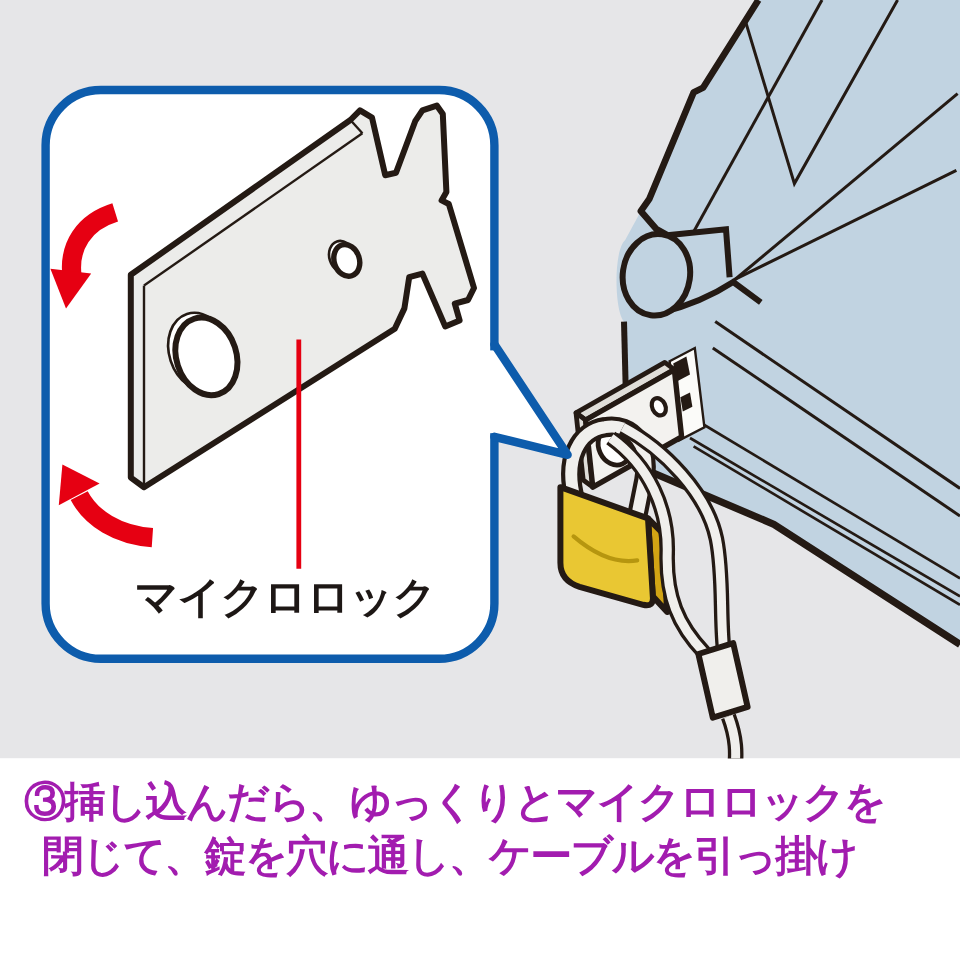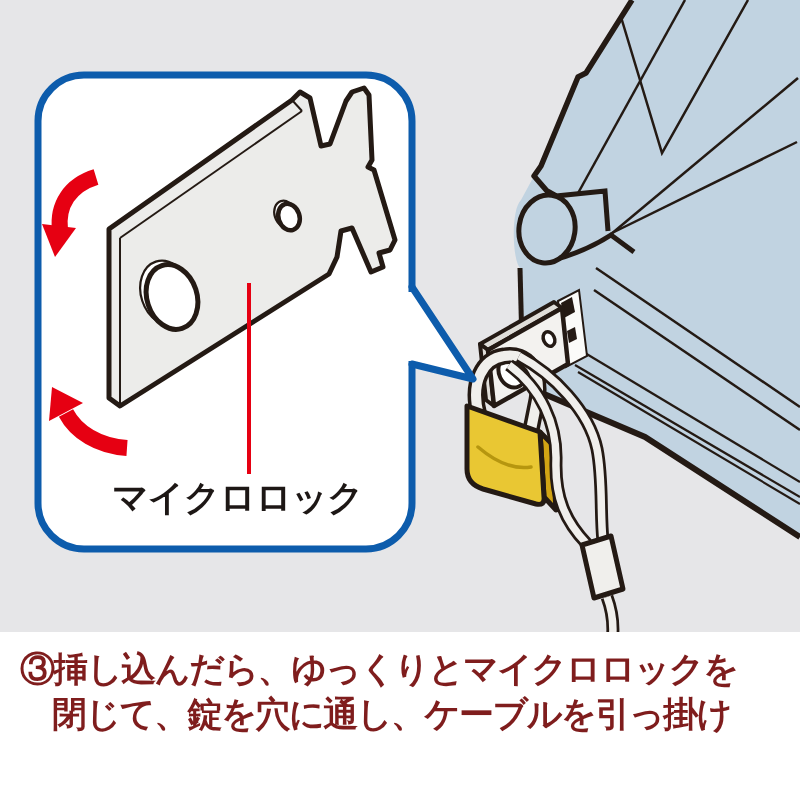--- a/index.html
+++ b/index.html
@@ -1,32 +1,32 @@
 <!DOCTYPE html>
 <html><head>
 <meta charset="utf-8">
 <style>
   html,body{margin:0;padding:0;background:#ffffff;}
   .stage{
     position:relative;width:800px;height:800px;overflow:hidden;background:#ffffff;
-    font-family:Liberation Sans, sans-serif;
+    font-family:Liberation Serif, serif;
   }
   .illustration{position:absolute;left:0;top:0;width:800px;height:632px;}
   .callout-label{
     position:absolute;left:112px;top:474px;width:300px;
     font-size:36px;font-weight:bold;color:#1d1715;letter-spacing:-1px;
     white-space:nowrap;
   }
   .caption{
-    position:absolute;left:0;top:646px;width:652px;color:#7f1d1d;
+    position:absolute;left:0;top:646px;width:652px;color:#a21caf;
     font-weight:bold;font-size:35px;line-height:45px;letter-spacing:-1.5px;
   }
   .caption .cap-line{white-space:nowrap;}
   .caption .l1{padding-left:20px;}
-  .caption .l2,.caption .l3{padding-left:52px;}
+  .caption .l2,.caption .l3{padding-left:35px;}
 </style>
 </head>
 <body>
 
 <div class="stage">
 
   <svg class="illustration" width="800" height="632" viewBox="0 0 800 632">
 
     <rect x="0" y="0" width="800" height="632" fill="#e6e6e8"></rect>
 

